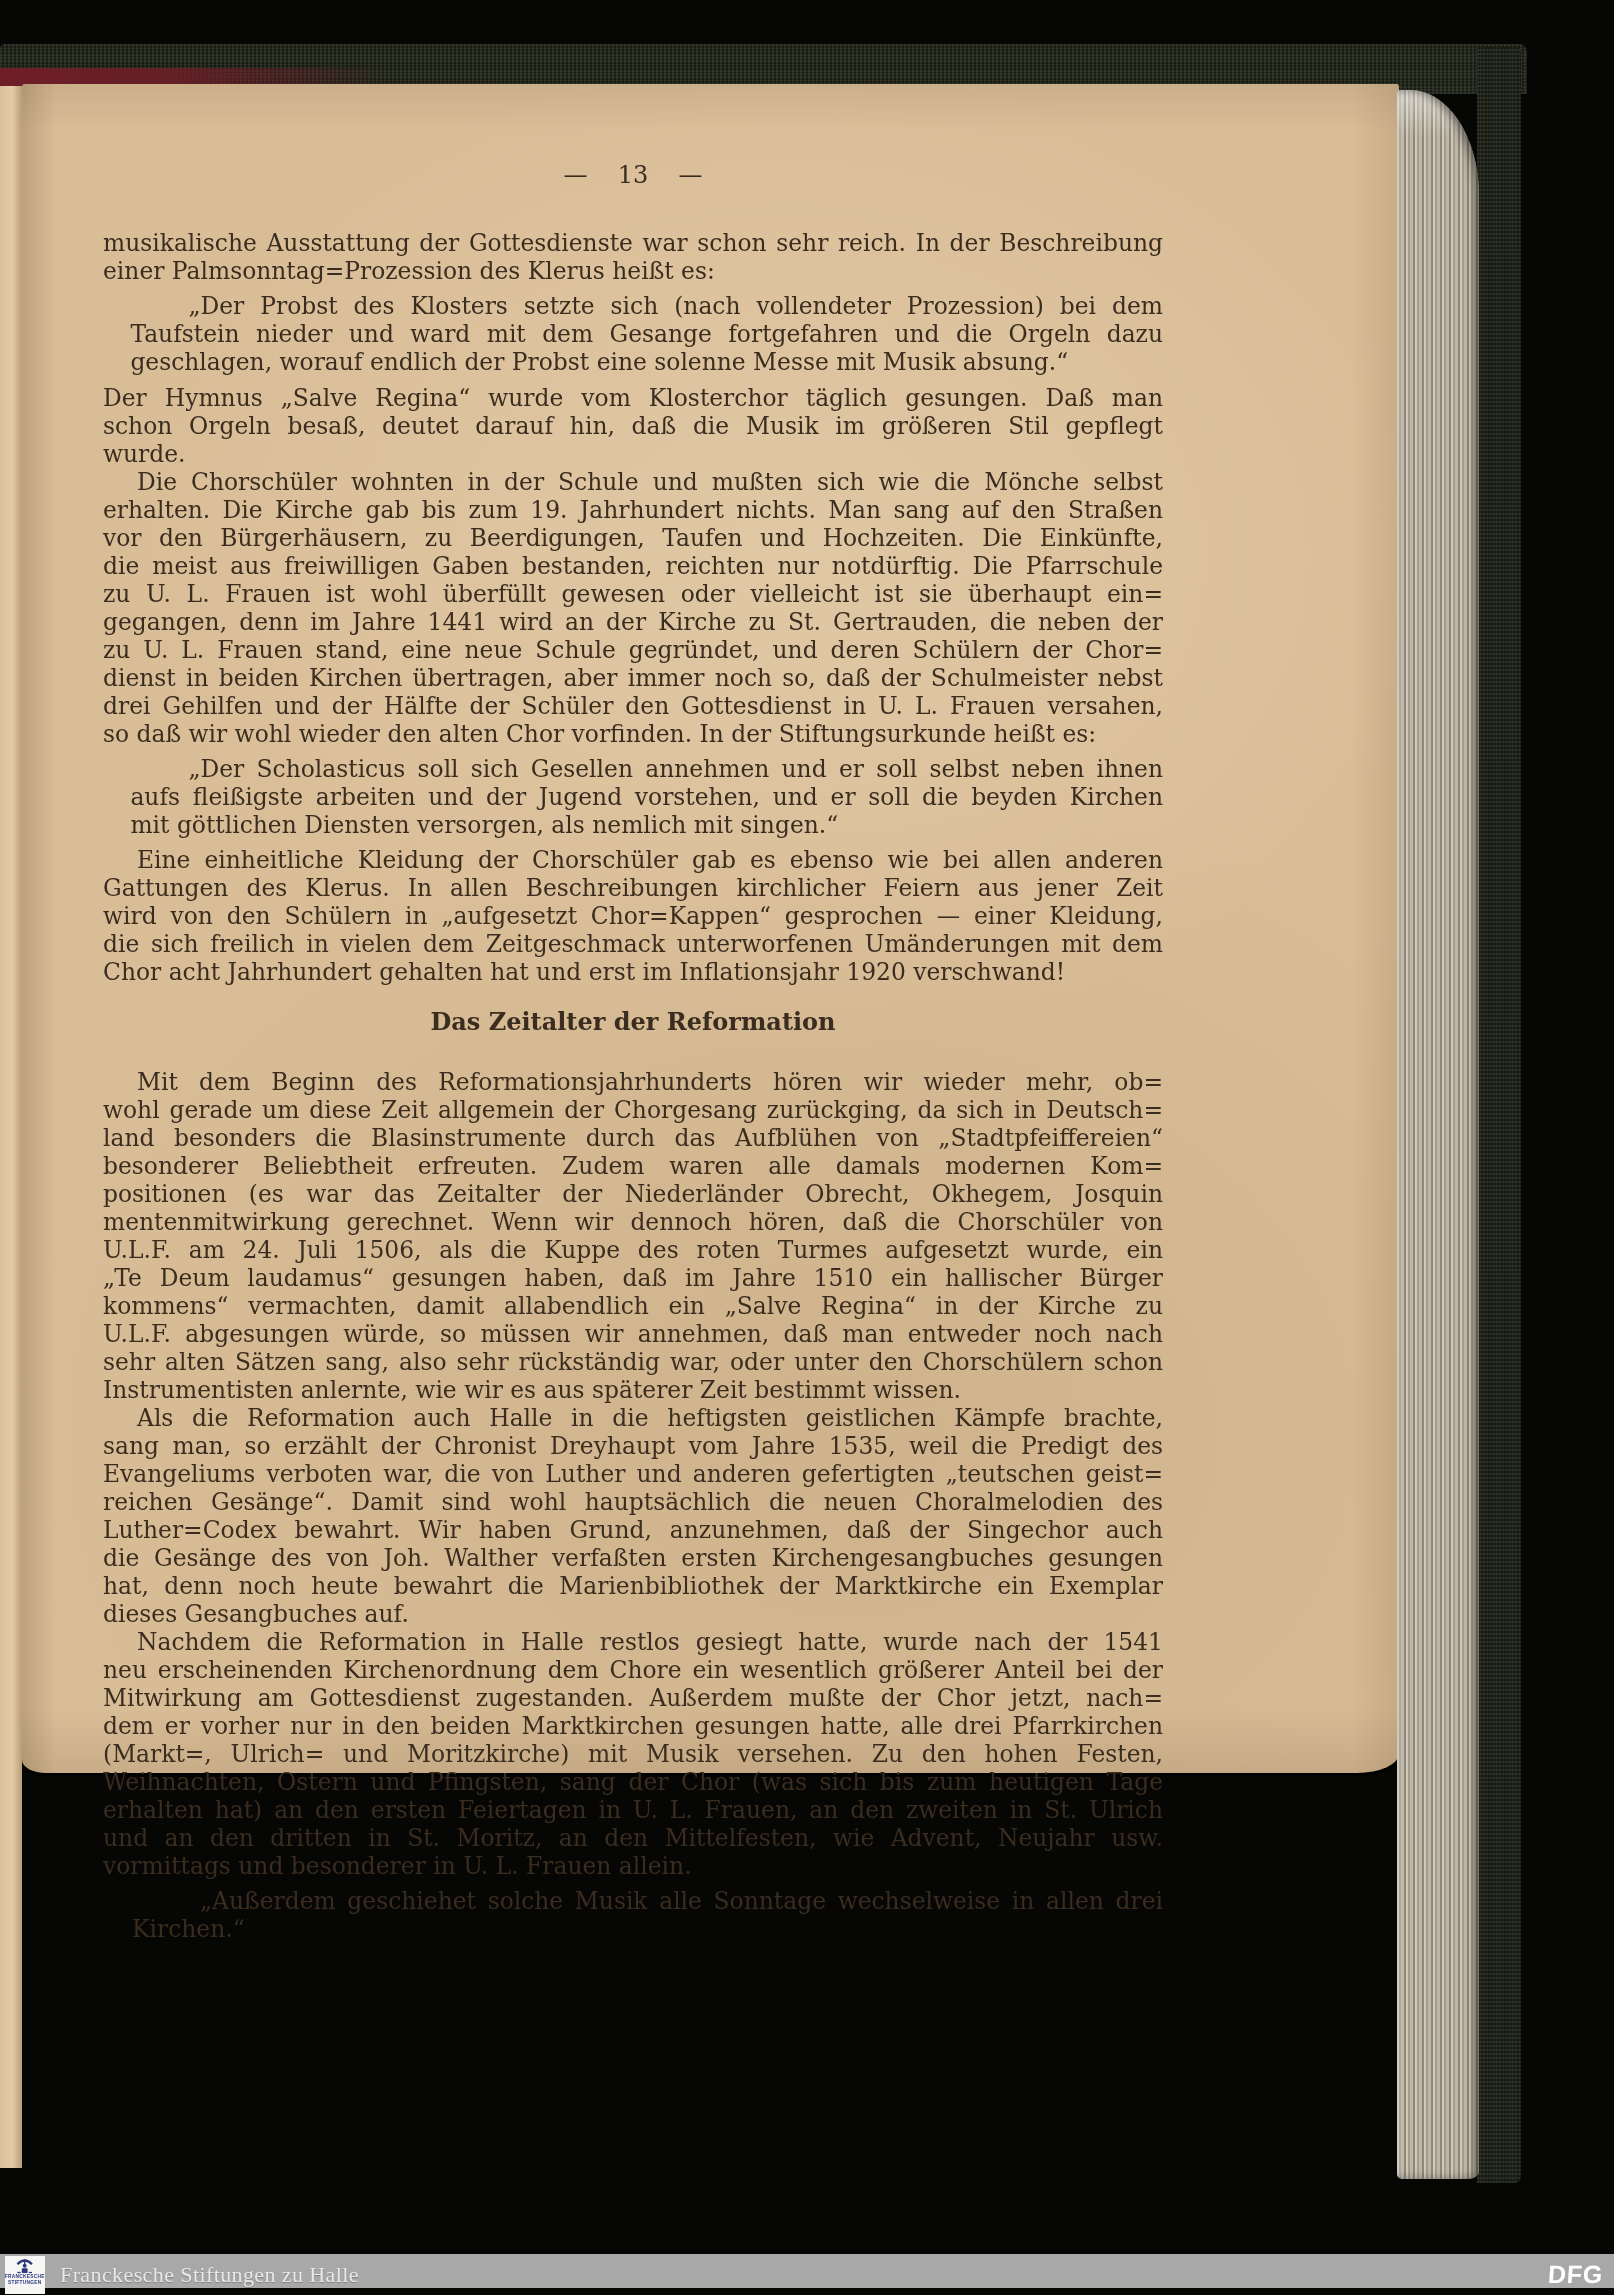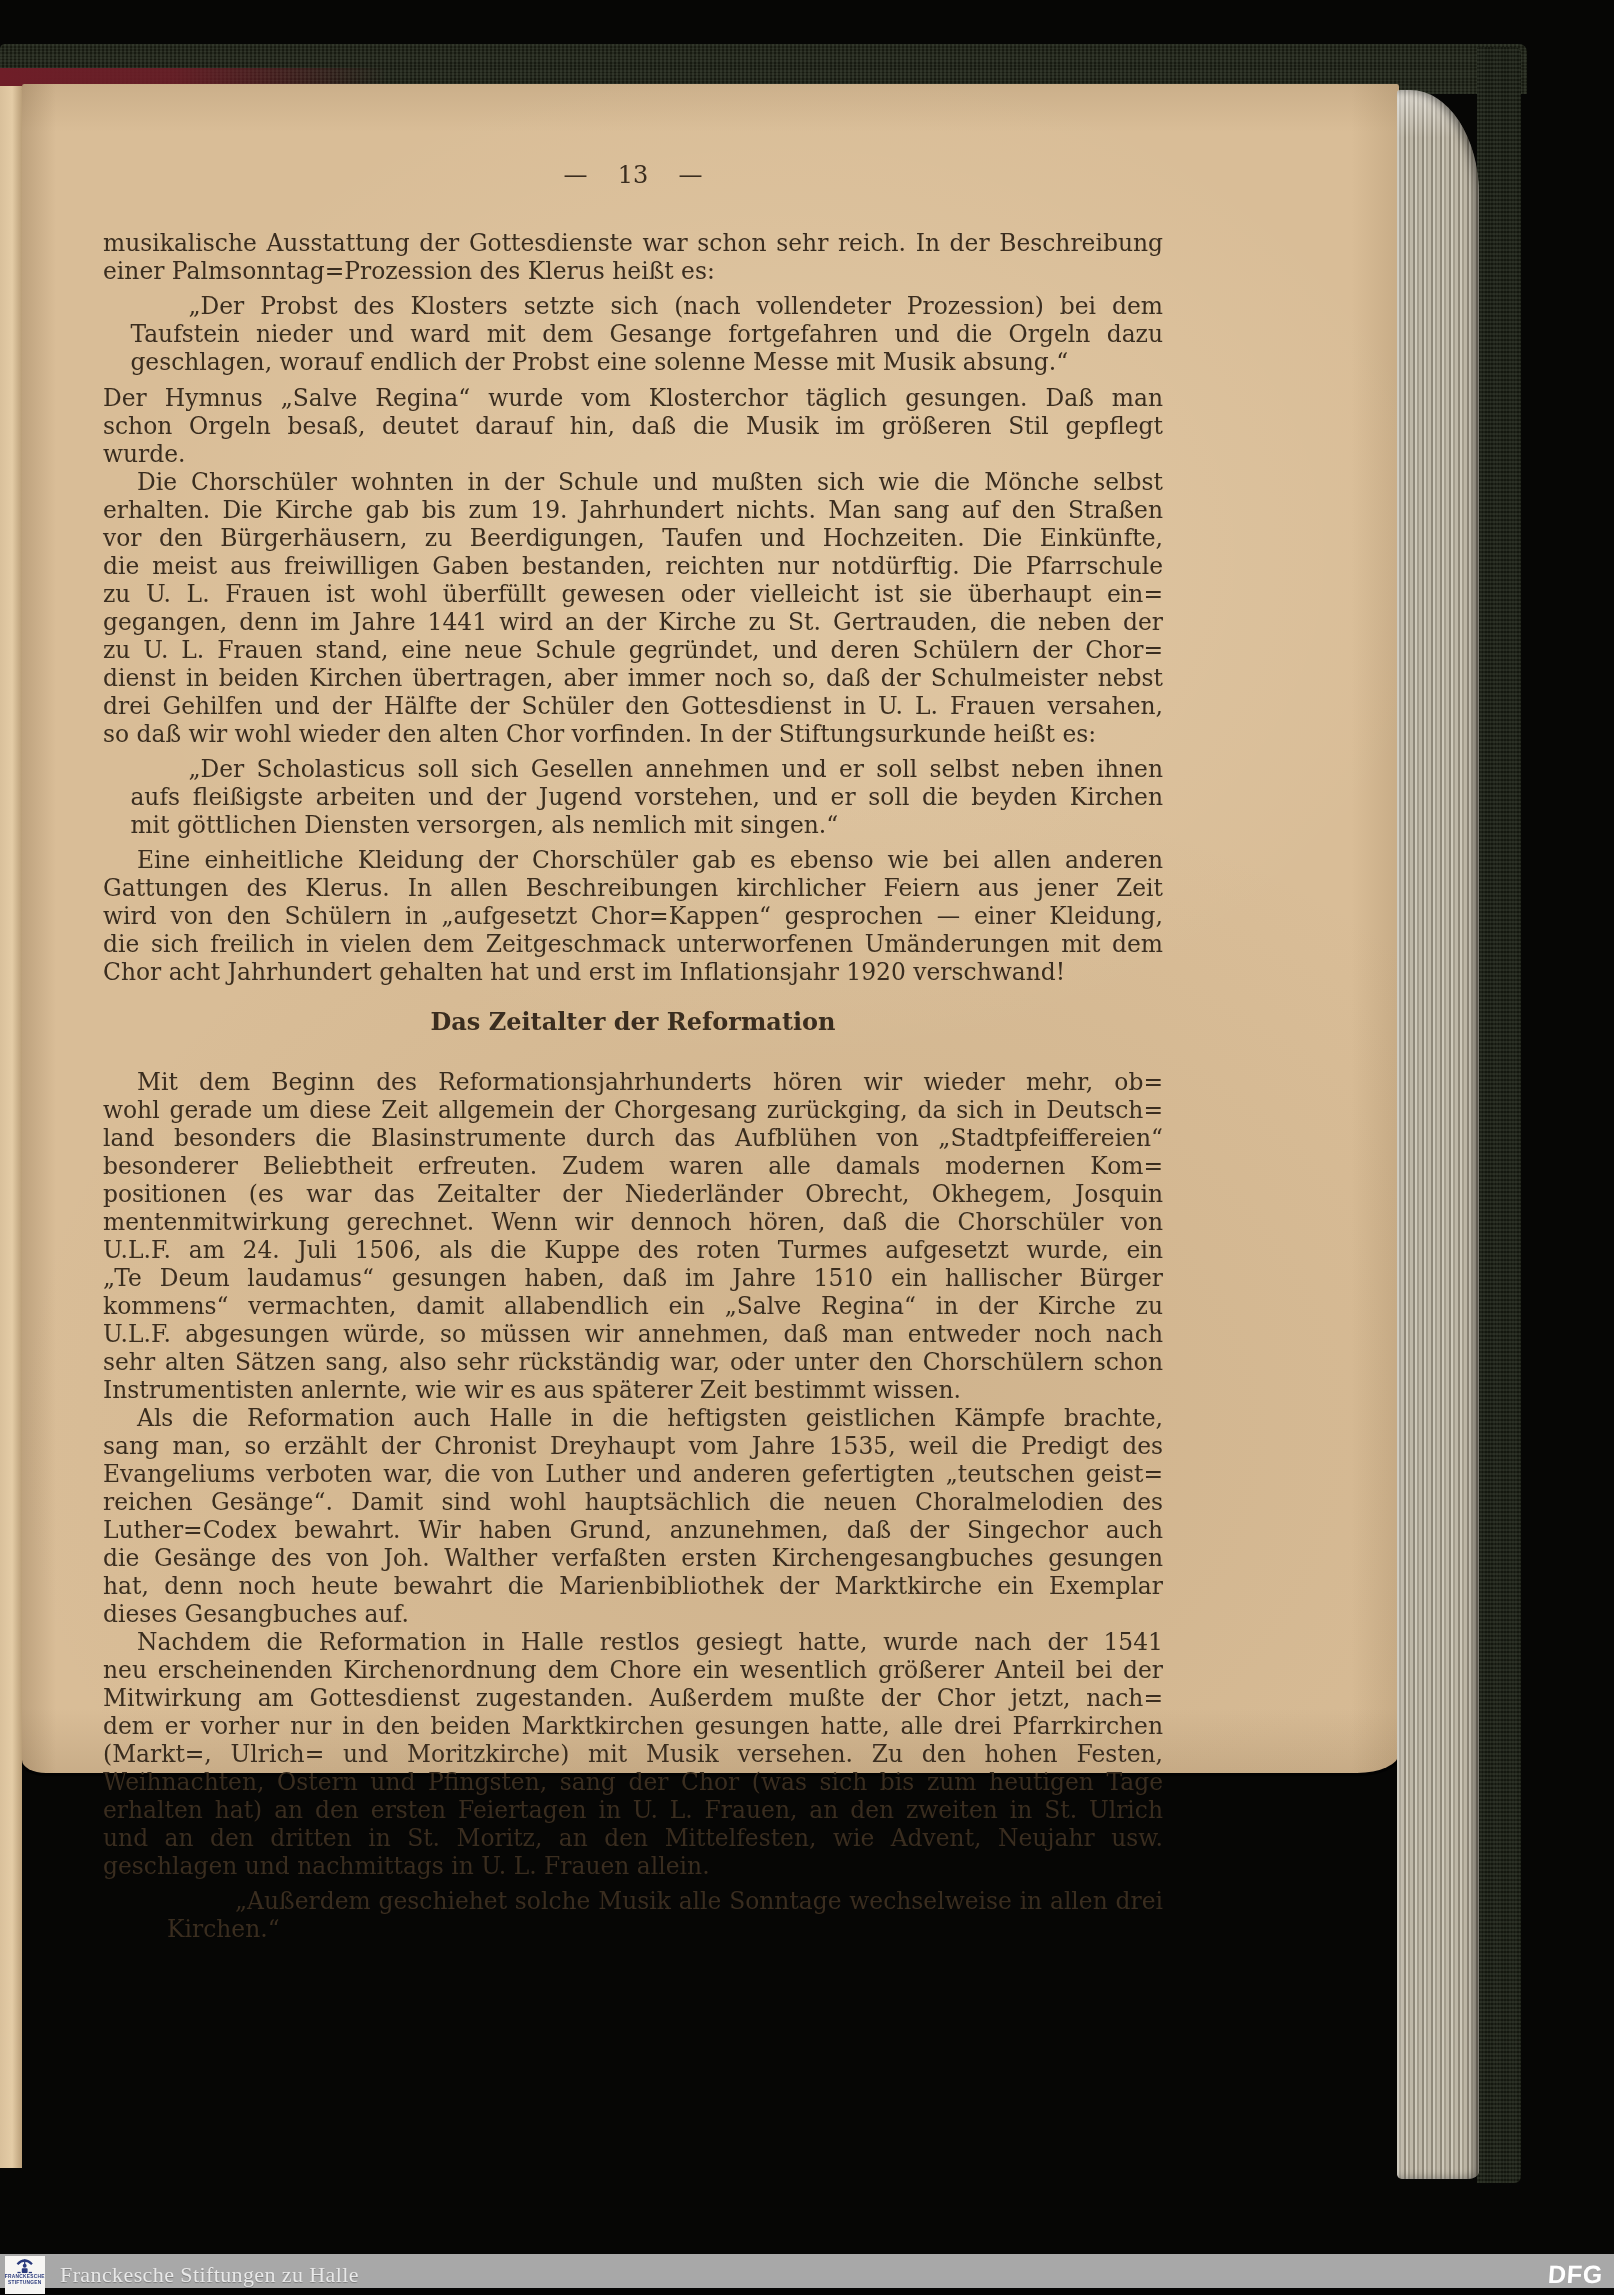--- a/index.html
+++ b/index.html
@@ -69,21 +69,21 @@
   }
   .page-number {
     margin-top:77px; margin-bottom:40px;
     text-align:center; font-size:24px; word-spacing:22.6px; color:var(--ink,#3a2d1f);
   }
   .line { text-align:justify; text-align-last:justify; white-space:normal; }
   .line.last { text-align-last:left; }
   .block.para .line.first { text-indent:34px; }
   .block.quote { margin:7.3px 0 7.3px 27.4px; }
   .block.quote .line.first { text-indent:58px; }
-  .block.quote.deep { margin-left:64px; }
+  .block.quote.deep { margin-left:29px; }
   .block.quote.deep .line.first { text-indent:68px; }
   .heading { text-align:center; font-weight:bold; font-size:24px; margin:22px 0 32px 0; }
 
   
   .footer-bar {
     position:absolute; left:0; top:2254px; width:1614px; height:34px;
     background:var(--footer_bar,#a8a8a8);
   }
   .logo-box {
     position:absolute; left:4.8px; top:1.6px; width:40px; height:38px;
@@ -185,21 +185,21 @@
         </div>
         <div class="block para">
           <div class="line first">Nachdem die Reformation in Halle restlos gesiegt hatte, wurde nach der 1541</div>
           <div class="line">neu erscheinenden Kirchenordnung dem Chore ein wesentlich größerer Anteil bei der</div>
           <div class="line">Mitwirkung am Gottesdienst zugestanden.  Außerdem mußte der Chor jetzt, nach=</div>
           <div class="line">dem er vorher nur in den beiden Marktkirchen gesungen hatte, alle drei Pfarrkirchen</div>
           <div class="line">(Markt=, Ulrich= und Moritzkirche) mit Musik versehen.  Zu den hohen Festen,</div>
           <div class="line">Weihnachten, Ostern und Pfingsten, sang der Chor (was sich bis zum heutigen Tage</div>
           <div class="line">erhalten hat) an den ersten Feiertagen in U. L. Frauen, an den zweiten in St. Ulrich</div>
           <div class="line">und an den dritten in St. Moritz, an den Mittelfesten, wie Advent, Neujahr usw.</div>
-          <div class="line last">geschlagen und nachmittags in U. L. Frauen allein.</div>
+          <div class="line last">vormittags und besonderer in U. L. Frauen allein.</div>
         </div>
         <div class="block quote deep">
           <div class="line first">„Außerdem geschiehet solche Musik alle Sonntage wechselweise in allen drei</div>
           <div class="line last">Kirchen.“</div>
         </div>
       </div>
   </div>
 
   <div class="fore-edge"></div>
 

